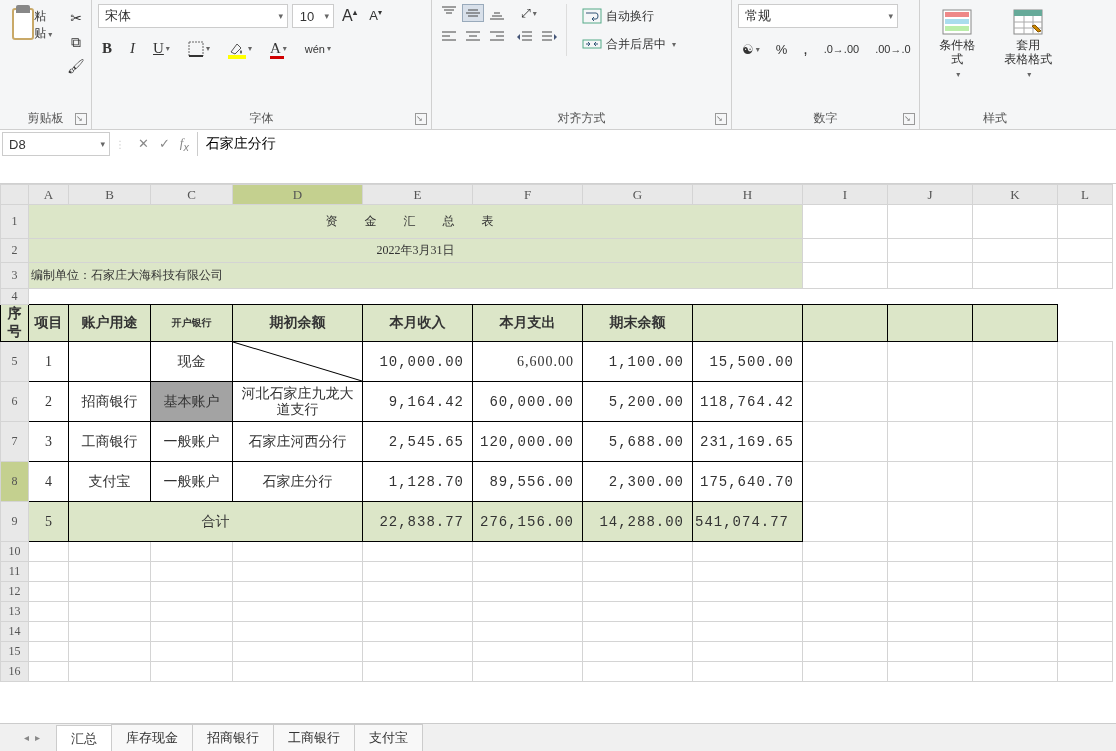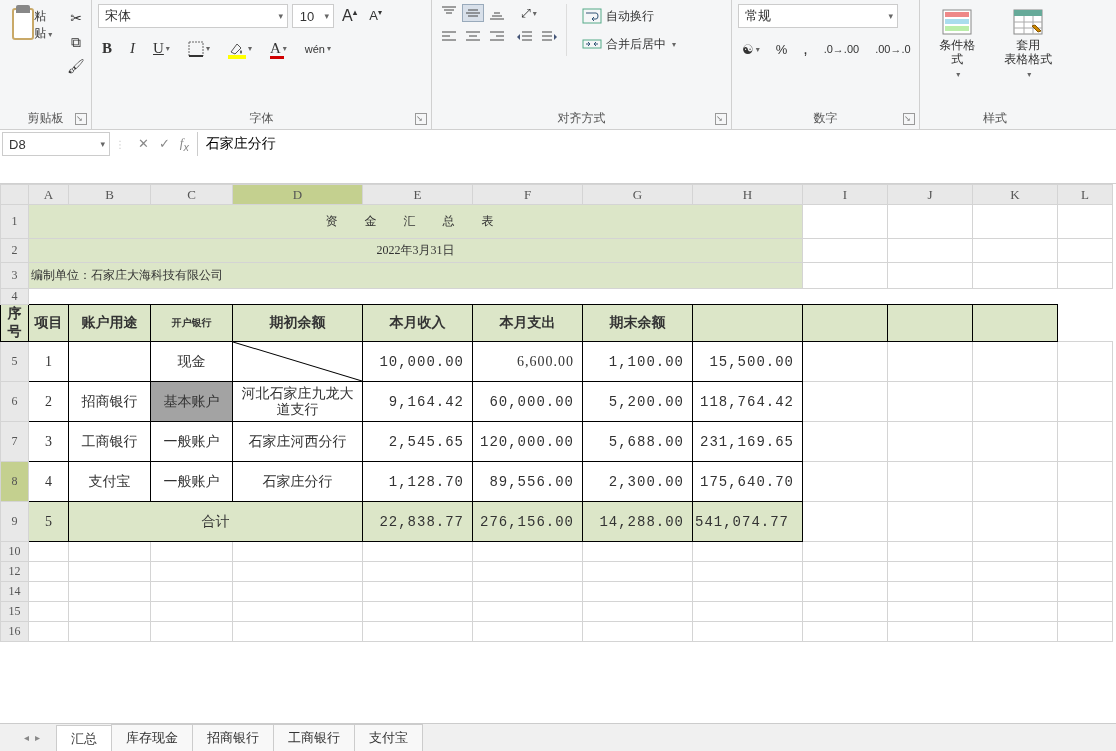--- a/index.html
+++ b/index.html
@@ -458,21 +458,51 @@
           <td></td>
           <td></td>
           <td></td>
           <td></td>
           <td></td>
           <td></td>
           <td></td>
           <td></td>
         </tr>
         <tr>
+          <th>11</th>
+          <td></td>
+          <td></td>
+          <td></td>
+          <td></td>
+          <td></td>
+          <td></td>
+          <td></td>
+          <td></td>
+          <td></td>
+          <td></td>
+          <td></td>
+          <td></td>
+        </tr>
+        <tr>
           <th>12</th>
+          <td></td>
+          <td></td>
+          <td></td>
+          <td></td>
+          <td></td>
+          <td></td>
+          <td></td>
+          <td></td>
+          <td></td>
+          <td></td>
+          <td></td>
+          <td></td>
+        </tr>
+        <tr>
+          <th>13</th>
           <td></td>
           <td></td>
           <td></td>
           <td></td>
           <td></td>
           <td></td>
           <td></td>
           <td></td>
           <td></td>
           <td></td>

